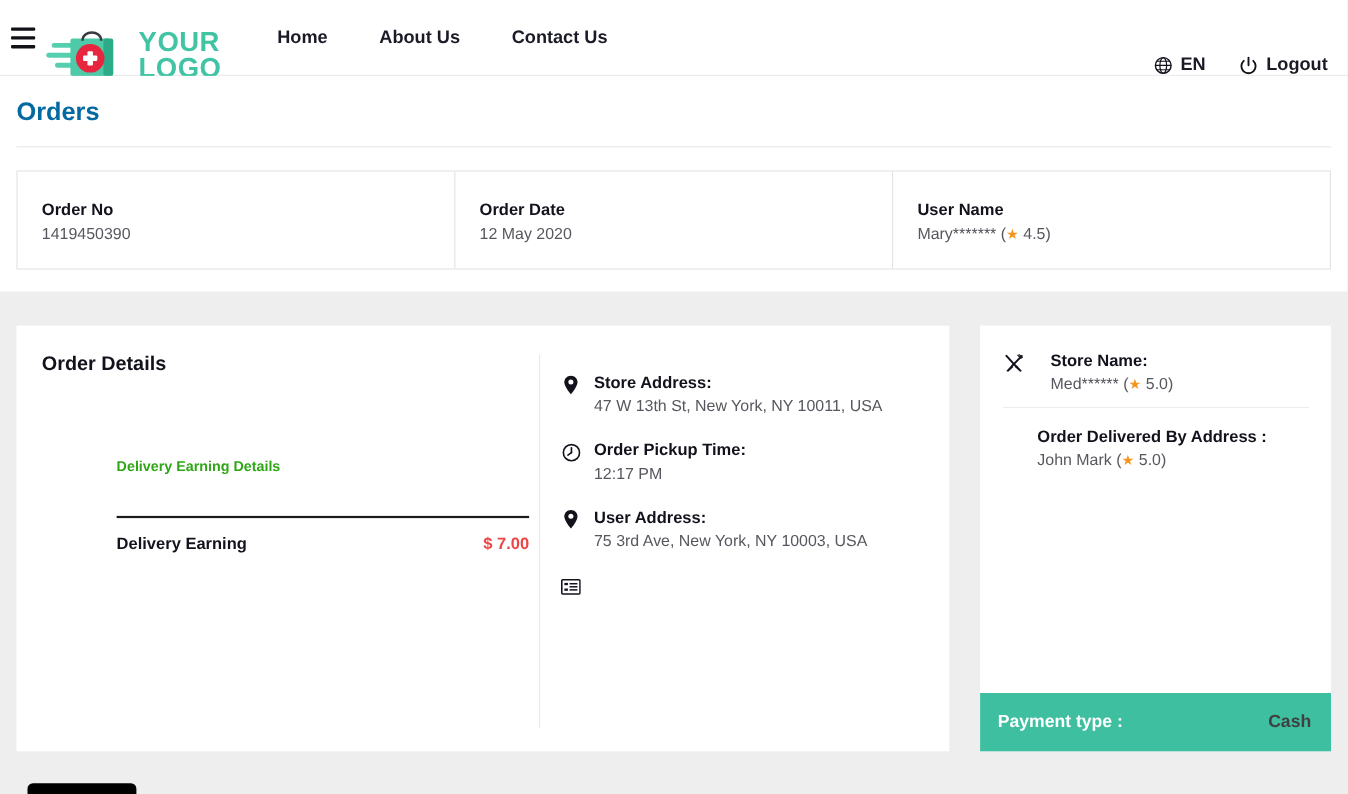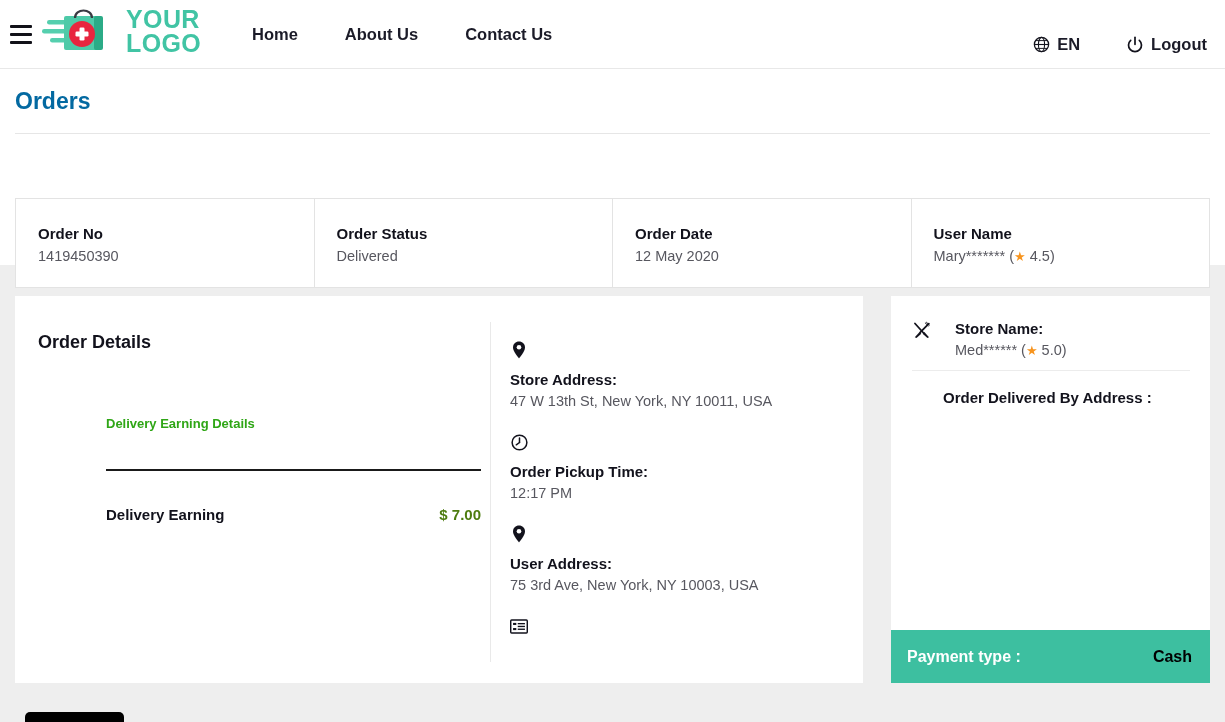--- a/index.html
+++ b/index.html
@@ -26,21 +26,21 @@
     position: absolute;
     left: 10px; top: 25px;
     width: 22px; height: 19px;
     display: flex; flex-direction: column; justify-content: space-between;
     cursor: pointer;
   }
   .hamburger span { display: block; height: 3px; width: 22px; background: #111118; border-radius: 1px; }
 
   .logo-wrap {
     position: absolute;
-    left: 42px; top: 3px;
+    left: 42px; top: 22px;
     height: 55px;
     display: flex; align-items: center; gap: 8px;
     cursor: pointer;
   }
   .logo-mark { width: 76px; height: 54px; position: relative; }
   .logo-text {
     font-size: 25px; line-height: 24px; font-weight: 700;
     color: #41c4a4; letter-spacing: 0.4px;
   }
 
@@ -49,22 +49,22 @@
     left: 252px; top: 0; height: 69px;
     display: flex; align-items: center; gap: 47px;
   }
   .nav a {
     font-size: 16.5px; font-weight: 600; color: #1b1b28;
     text-decoration: none; cursor: pointer;
   }
 
   .header-right {
     position: absolute;
-    right: 18px; top: 1px; height: 87px;
-    display: flex; align-items: center; gap: 46px;
+    right: 18px; top: 16px; height: 87px;
+    display: flex; align-items: center; gap: 30px;
   }
   .hr-item {
     display: flex; align-items: center; gap: 7px;
     font-size: 16.5px; font-weight: 600; color: #1b1b28; cursor: pointer;
   }
 
   
   .page-title-band {
     position: absolute;
     left: 0; top: 69px; width: 1225px; height: 196px;
@@ -78,59 +78,58 @@
     position: absolute; left: 15px; top: 64px;
     width: 1195px; height: 1px; background: #e6e6e6;
   }
 
   
   .summary {
     position: absolute; left: 15px; top: 155px;
     width: 1195px; height: 90px;
     border: 1px solid #e3e3e3; background: #fff;
     display: flex;
-    margin-top: 43px;
   }
   .summary-cell {
     flex: 1 1 0; padding: 26px 0 0 22px;
     border-right: 1px solid #e3e3e3;
   }
   .summary-cell:last-child { border-right: none; }
   .sc-label { font-size: 15px; font-weight: 700; color: #12121c; margin-bottom: 6px; }
   .sc-value { font-size: 14.5px; color: #57575f; font-weight: 400; }
   .star { color: #f7941e; font-size: 13px; }
 
   
   .left-card {
     position: absolute; left: 15px; top: 296px;
     width: 848px; height: 387px;
     background: #ffffff;
   }
   .order-details-title {
-    position: absolute; left: 23px; top: 36px;
+    position: absolute; left: 23px; top: 24px;
     font-size: 18px; font-weight: 700; color: #12121c;
   }
 
   .earning-block { position: absolute; left: 91px; top: 120px; width: 375px; }
   .earning-title { font-size: 13px; font-weight: 700; color: #2fa616; margin-bottom: 38px; }
   .earning-rule { height: 2px; background: #1a1a1a; width: 100%; }
   .earning-row {
     display: flex; justify-content: space-between; align-items: baseline;
     margin-top: 15px;
   }
   .earning-row .k { font-size: 15px; font-weight: 700; color: #12121c; }
-  .earning-row .v { font-size: 15px; font-weight: 700; color: #4d7c0f; margin-top: 20px; }
+  .earning-row .v { font-size: 15px; font-weight: 700; color: #ef4444; }
 
   .mid-divider {
     position: absolute; left: 475px; top: 26px;
     width: 1px; height: 340px; background: #e9e9e9;
   }
 
   .info-list { position: absolute; left: 495px; top: 44px; width: 340px; }
-  .info-item { display: flex; gap: 12px; margin-bottom: 23px; flex-direction: column; }
+  .info-item { display: flex; gap: 12px; margin-bottom: 23px; }
   .info-item:last-child { margin-bottom: 0; }
   .info-ico {
     width: 18px; min-width: 18px; height: 18px;
     display: flex; align-items: center; justify-content: center;
     margin-top: 1px;
   }
   .info-label { font-size: 15px; font-weight: 700; color: #12121c; margin-bottom: 5px; }
   .info-value { font-size: 14.5px; color: #57575f; }
 
   
@@ -151,21 +150,21 @@
   .driver-value { font-size: 14.5px; color: #57575f; }
 
   .payment-bar {
     position: absolute; left: 0; bottom: 0;
     width: 319px; height: 53px;
     background: #3dbfa0;
     display: flex; align-items: center; justify-content: space-between;
     padding: 0 18px 0 16px;
   }
   .payment-bar .pk { color: #fff; font-size: 16px; font-weight: 700; }
-  .payment-bar .pv { color: #000000; font-size: 16px; font-weight: 700; }
+  .payment-bar .pv { color: #404040; font-size: 16px; font-weight: 700; }
 
   
   .bottom-btn {
     position: absolute; left: 25px; top: 712px;
     width: 99px; height: 36px;
     background: #000000; border-radius: 5px;
     cursor: pointer;
   }
 
   svg { display: block; }
@@ -234,24 +233,20 @@
 
 <div class="page-title-band">
   <div class="page-title">Orders</div>
   <div class="title-rule"></div>
 </div>
 
 <div class="summary">
   <div class="summary-cell">
     <div class="sc-label">Order No</div>
     <div class="sc-value">1419450390</div>
-  </div>
-  <div class="summary-cell">
-    <div class="sc-label">Order Status</div>
-    <div class="sc-value">Delivered</div>
   </div>
   <div class="summary-cell">
     <div class="sc-label">Order Date</div>
     <div class="sc-value">12 May 2020</div>
   </div>
   <div class="summary-cell">
     <div class="sc-label">User Name</div>
     <div class="sc-value">
       <span>Mary******* (</span><span class="star">★</span>
       <span>4.5</span><span>)</span>
@@ -351,20 +346,24 @@
         <span>Med****** (</span><span class="star">★</span>
         <span>5.0</span><span>)</span>
       </div>
     </span>
   </div>
 
   <div class="right-divider"></div>
 
   <div class="driver-block">
     <div class="driver-label">Order Delivered By Address :</div>
+    <div class="driver-value">
+      <span>John Mark (</span><span class="star">★</span>
+      <span>5.0</span><span>)</span>
+    </div>
   </div>
 
   <div class="payment-bar">
     <span class="pk">Payment type :</span>
     <span class="pv">Cash</span>
   </div>
 </div>
 
 <div class="bottom-btn"></div>
 

